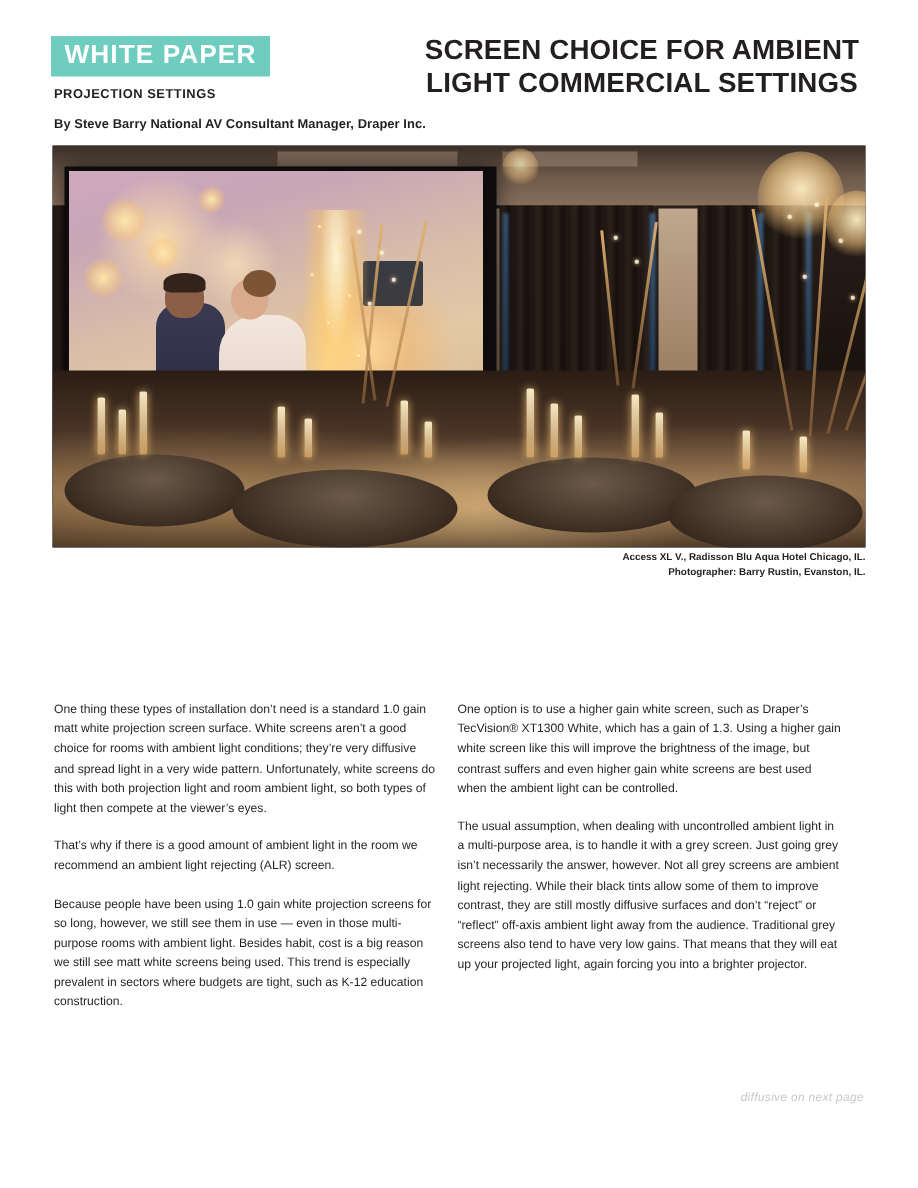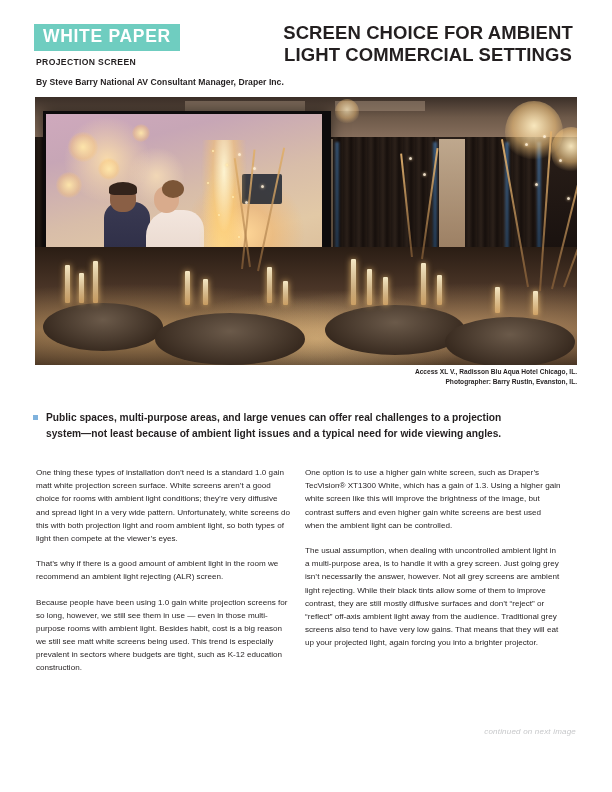--- a/index.html
+++ b/index.html
@@ -284,21 +284,21 @@
     width:612px; height:47px;
   }
 </style>
 </head>
 <body>
 
 <div class="page">
 
   <div class="header">
     <div class="wp-badge">WHITE PAPER</div>
-    <div class="wp-sub">PROJECTION SCREEN</div>
+    <div class="wp-sub">PROJECTION SETTINGS</div>
     <div class="byline">By Steve Barry National AV Consultant Manager, Draper Inc.</div>
     <div class="doc-title">SCREEN CHOICE FOR AMBIENT LIGHT COMMERCIAL SETTINGS</div>
   </div>
 
   <div class="hero">
     <div class="hero-scene">
 
       <div class="ceiling"></div>
       <div class="ceiling-panel" style="left:150px;width:120px;"></div>
       <div class="ceiling-panel" style="left:300px;width:90px;"></div>
@@ -398,38 +398,34 @@
       </div>
 
     </div>
   </div>
 
   <div class="caption">
     <div>Access XL V.,  Radisson Blu Aqua Hotel Chicago, IL.</div>
     <div>Photographer: Barry Rustin, Evanston, IL.</div>
   </div>
 
-  <div class="callout">
-    <div class="bullet-sq"></div>
-    <div class="callout-text">Public spaces, multi-purpose areas, and large venues can offer real challenges to a projection system—not least because of ambient light issues and a typical need for wide viewing angles.</div>
-  </div>
 
   <div class="cols">
     <div class="col">
       <p>One thing these types of installation don’t need is a standard 1.0 gain matt white projection screen surface. White screens aren’t a good choice for rooms with ambient light conditions; they’re very diffusive and spread light in a very wide pattern. Unfortunately, white screens do this with both projection light and room ambient light, so both types of light then compete at the viewer’s eyes.</p>
       <p>That’s why if there is a good amount of ambient light in the room we recommend an ambient light rejecting (ALR) screen.</p>
       <p>Because people have been using 1.0 gain white projection screens for so long, however, we still see them in use — even in those multi-purpose rooms with ambient light. Besides habit, cost is a big reason we still see matt white screens being used. This trend is especially prevalent in sectors where budgets are tight, such as K-12 education construction.</p>
     </div>
     <div class="col">
       <p>One option is to use a higher gain white screen, such as Draper’s TecVision® XT1300 White, which has a gain of 1.3. Using a higher gain white screen like this will improve the brightness of the image, but contrast suffers and even higher gain white screens are best used when the ambient light can be controlled.</p>
       <p>The usual assumption, when dealing with uncontrolled ambient light in a multi-purpose area, is to handle it with a grey screen. Just going grey isn’t necessarily the answer, however. Not all grey screens are ambient light rejecting. While their black tints allow some of them to improve contrast, they are still mostly diffusive surfaces and don’t “reject” or “reflect” off-axis ambient light away from the audience. Traditional grey screens also tend to have very low gains. That means that they will eat up your projected light, again forcing you into a brighter projector.</p>
     </div>
   </div>
 
-  <div class="continued">continued on next image</div>
+  <div class="continued">diffusive on next page</div>
 
   <div class="footer">
     
     
     
   </div>
 
 </div>
 
 </body></html>

